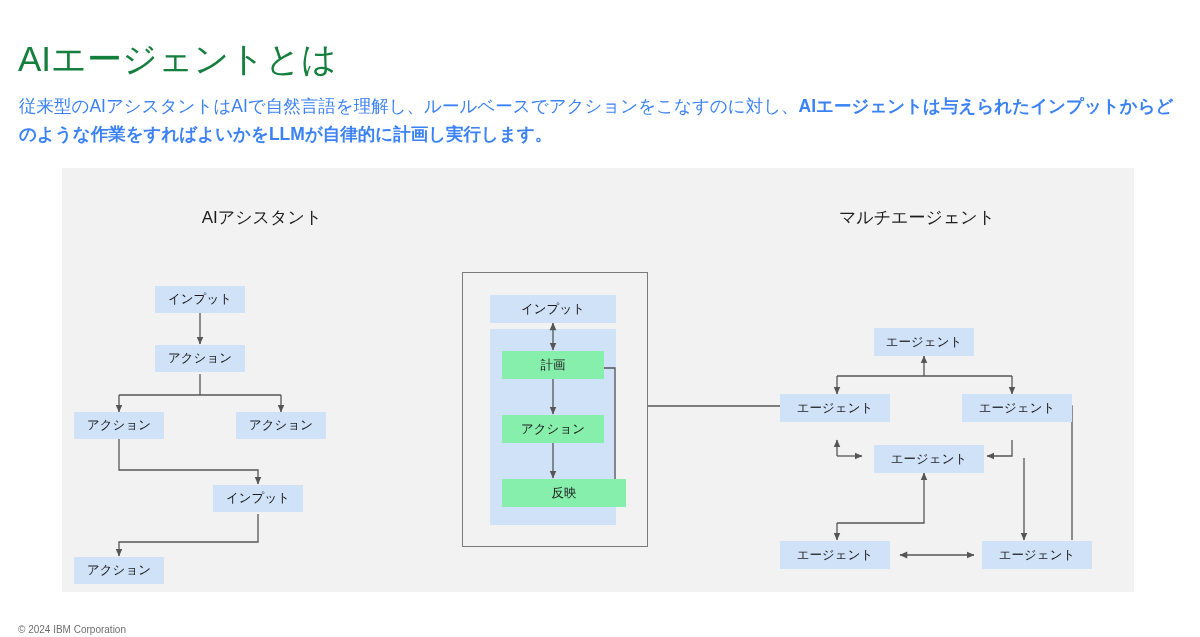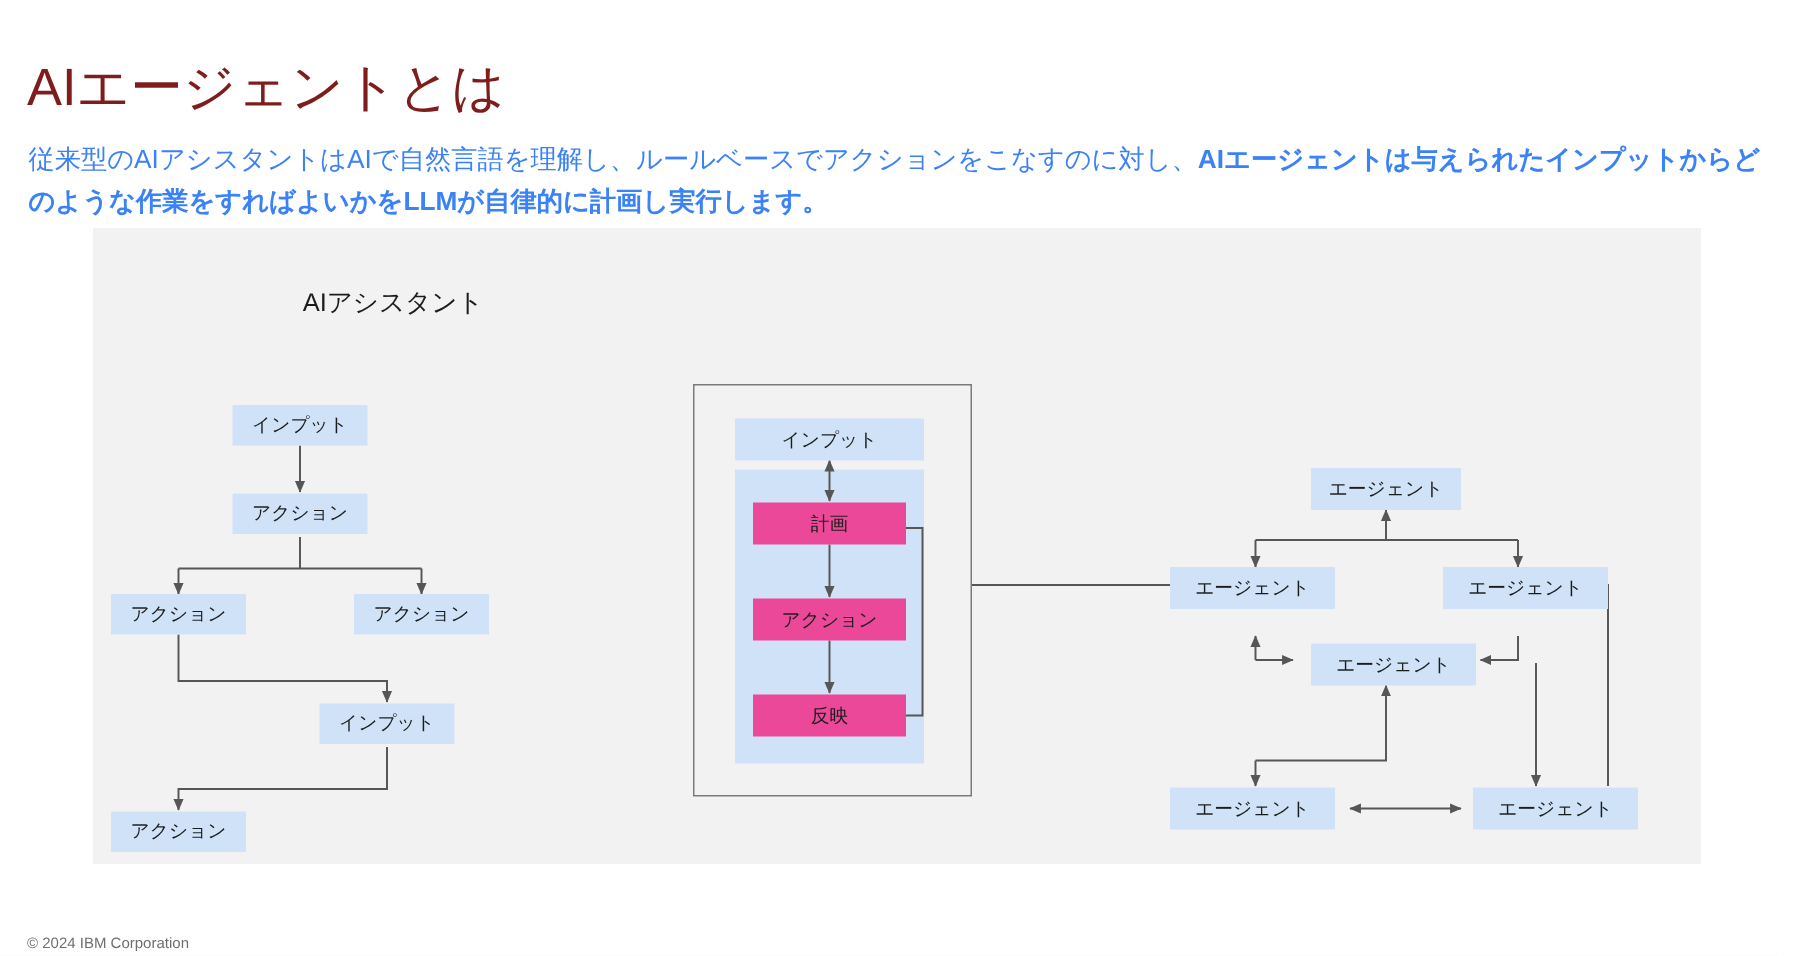--- a/index.html
+++ b/index.html
@@ -18,41 +18,41 @@
 
   
   #slide-title {
     position: absolute;
     left: 18px;
     top: 12px;
     font-size: 35px;
     font-weight: 400;
     letter-spacing: 0px;
     line-height: 48px;
-    color: #7f1d1d;
+    color: #15803d;
     white-space: nowrap;
   }
   #slide-subtitle {
     position: absolute;
     left: 19px;
     top: 74px;
     width: 1170px;
     font-size: 17.5px;
     line-height: 28px;
     color: #3b82f6;
   }
   #slide-subtitle .bold {
     font-weight: bold;
   }
 
   
   #diagram-panel {
     position: absolute;
     left: 62px;
-    top: 152px;
+    top: 168px;
     width: 1072px;
     height: 424px;
     background: #f2f2f2;
     text-decoration: underline;
   }
 
   .column-title {
     position: absolute;
     font-size: 17px;
     font-weight: 400;
@@ -70,21 +70,21 @@
     background: #cfe2f8;
     color: #1c1c1c;
     font-size: 12.5px;
     display: flex;
     align-items: center;
     justify-content: center;
     white-space: nowrap;
     box-sizing: border-box;
   }
   .node.white {
-    background: #ec4899;
+    background: #86efac;
   }
 
   
   #agent-frame {
     position: absolute;
     left: 400px;
     top: 104px;
     width: 186px;
     height: 275px;
     border: 1px solid #7a7a7a;
@@ -123,20 +123,21 @@
 </head>
 <body>
 
 <h1 id="slide-title">AIエージェントとは</h1>
 
 <p id="slide-subtitle"><span>従来型のAIアシスタントはAIで自然言語を理解し、ルールベースでアクションをこなすのに対し、</span><span class="bold">AIエージェントは与えられたインプットからどのような作業をすればよいかをLLMが自律的に計画し実行します。</span></p>
 
 <div id="diagram-panel">
 
   <div class="column-title" id="col-title-assistant">AIアシスタント</div>
+  <div class="column-title" id="col-title-multi">マルチエージェント</div>
 
   <div id="agent-frame"></div>
   <div id="agent-inner-panel"></div>
 
   <svg id="connectors" viewBox="0 0 1072 424" width="1072" height="424">
     <defs>
       <marker id="arrow" markerWidth="7" markerHeight="7" refX="5.6" refY="3" orient="auto" markerUnits="strokeWidth">
         <path d="M0,0.4 L6,3 L0,5.6 z" fill="#565656"></path>
       </marker>
       <marker id="arrow-start" markerWidth="7" markerHeight="7" refX="0.4" refY="3" orient="auto" markerUnits="strokeWidth">
@@ -197,21 +198,21 @@
   <div class="node" style="left:93px;  top:118px; width:90px;  height:27px;">インプット</div>
   <div class="node" style="left:93px;  top:177px; width:90px;  height:27px;">アクション</div>
   <div class="node" style="left:12px;  top:244px; width:90px;  height:27px;">アクション</div>
   <div class="node" style="left:174px; top:244px; width:90px;  height:27px;">アクション</div>
   <div class="node" style="left:151px; top:317px; width:90px;  height:27px;">インプット</div>
   <div class="node" style="left:12px;  top:389px; width:90px;  height:27px;">アクション</div>
 
   <div class="node" style="left:428px; top:127px; width:126px; height:28px;">インプット</div>
   <div class="node white" style="left:440px; top:183px; width:102px; height:28px;">計画</div>
   <div class="node white" style="left:440px; top:247px; width:102px; height:28px;">アクション</div>
-  <div class="node white" style="left:440px; top:311px; width:102px; height:28px;">反映</div>
+  <div class="node white" style="left:440px; top:311px; width:124px; height:28px;">反映</div>
 
   <div class="node" style="left:812px; top:160px; width:100px; height:28px;">エージェント</div>
   <div class="node" style="left:718px; top:226px; width:110px; height:28px;">エージェント</div>
   <div class="node" style="left:900px; top:226px; width:110px; height:28px;">エージェント</div>
   <div class="node" style="left:812px; top:277px; width:110px; height:28px;">エージェント</div>
   <div class="node" style="left:718px; top:373px; width:110px; height:28px;">エージェント</div>
   <div class="node" style="left:920px; top:373px; width:110px; height:28px;">エージェント</div>
 
 </div>
 

